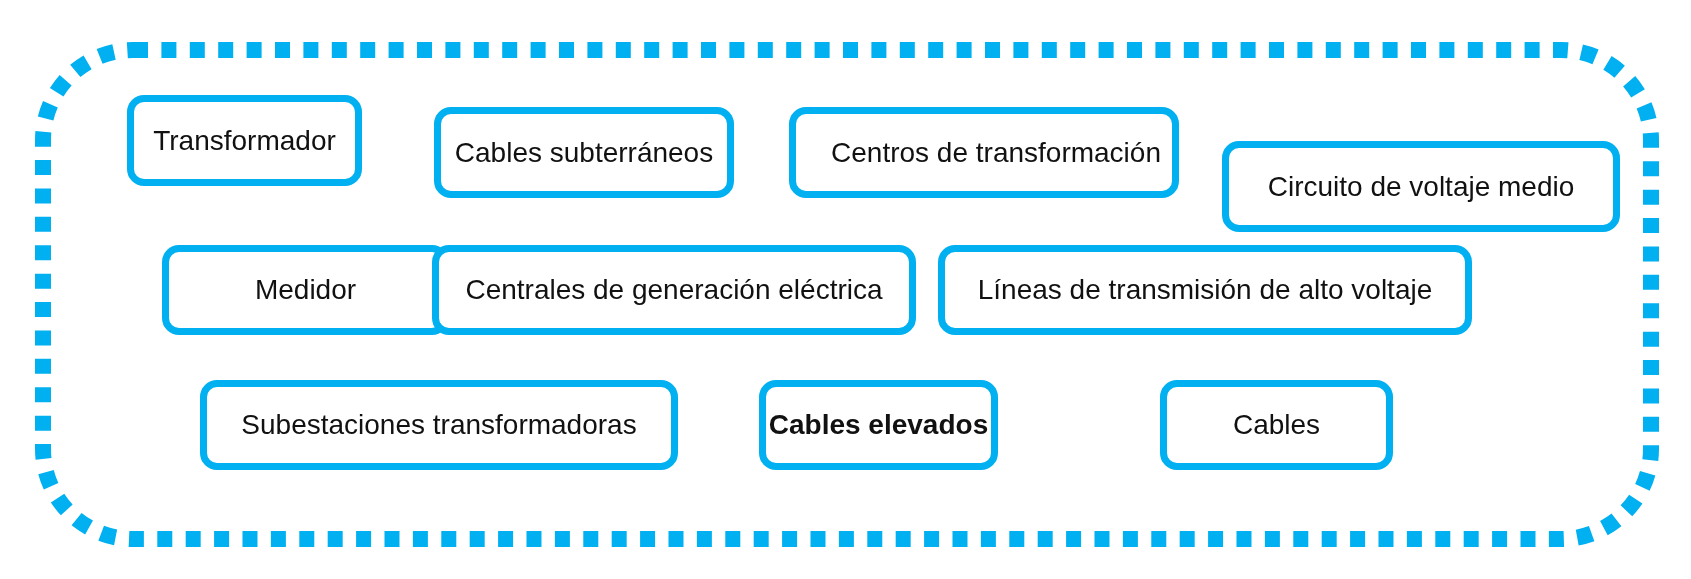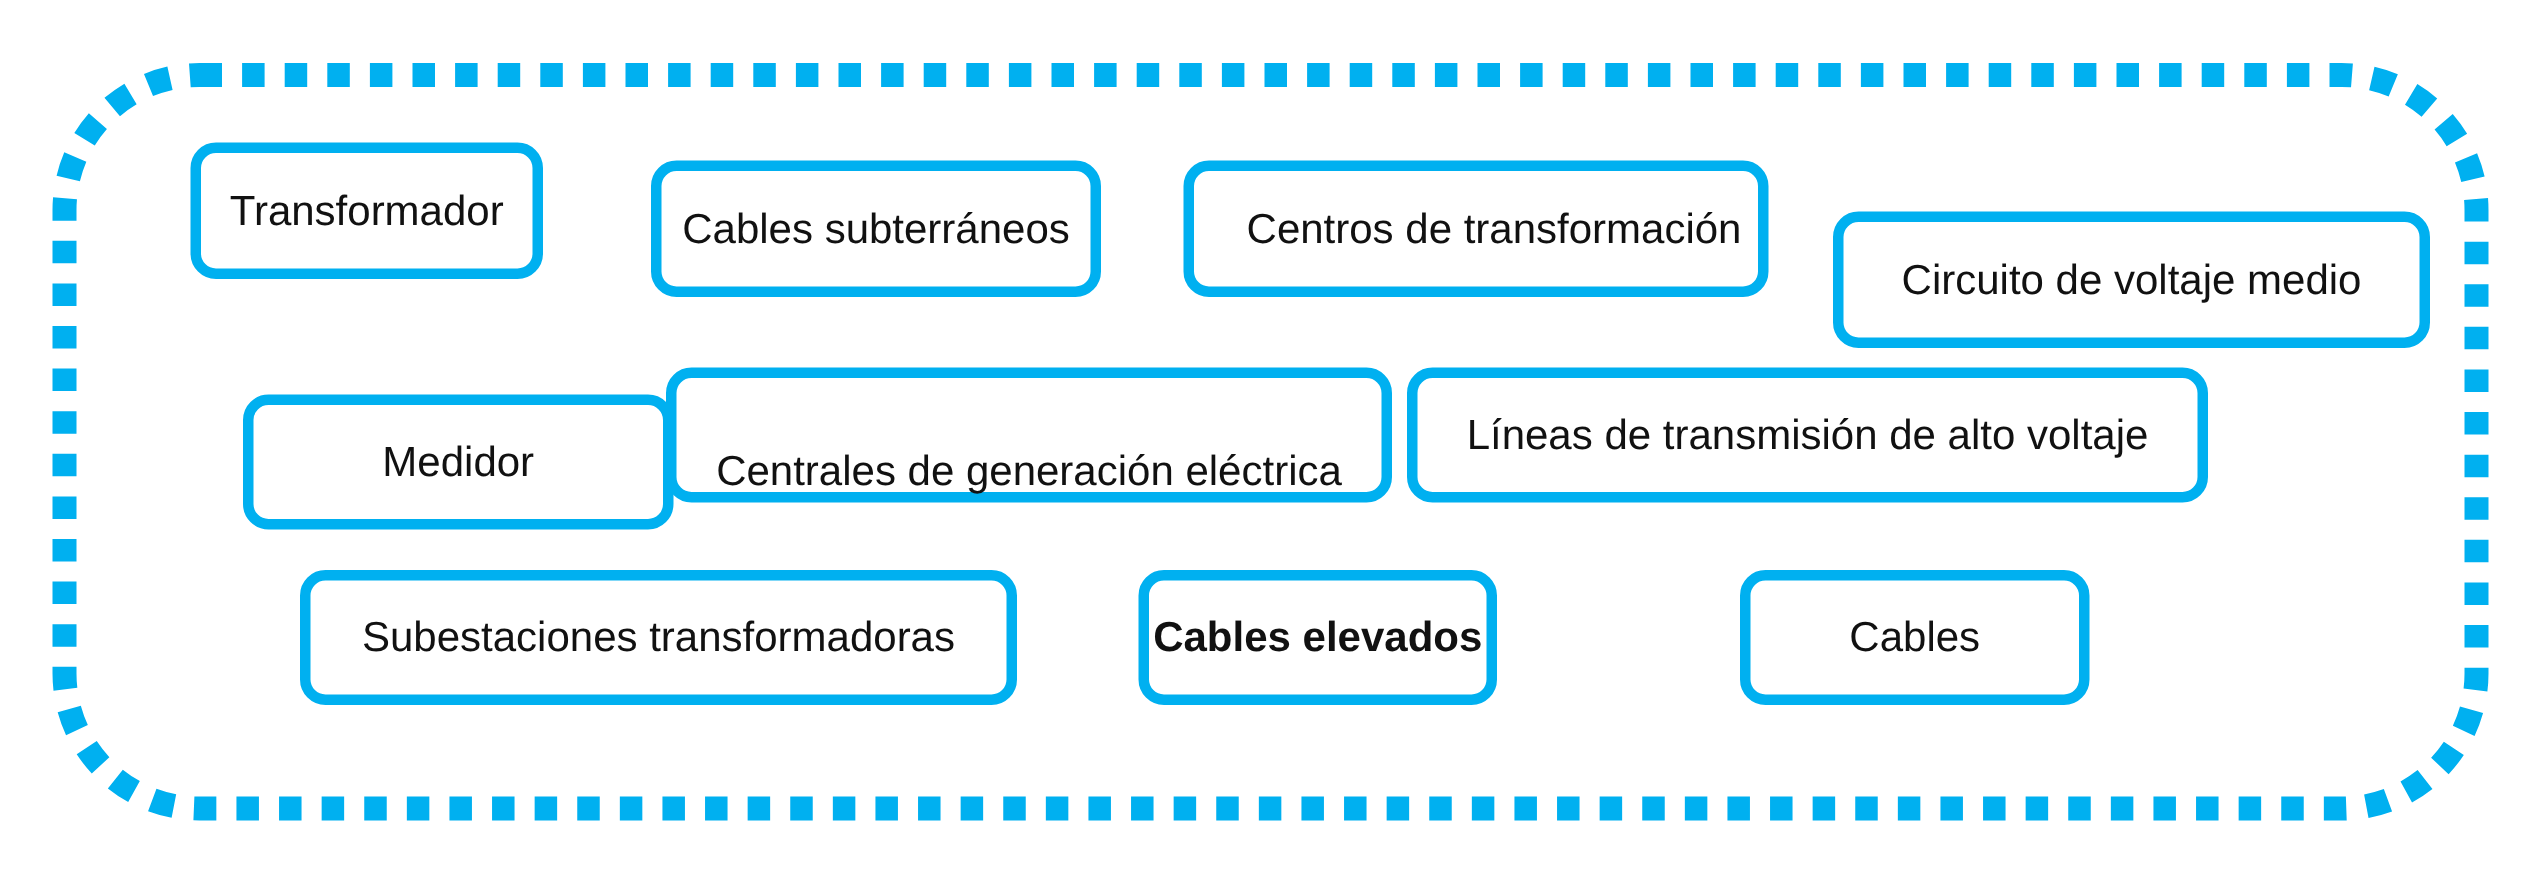--- a/index.html
+++ b/index.html
@@ -35,22 +35,22 @@
     font-size: 28px;
     line-height: 1;
   }
 
   
   .b0 { left: 127px;  top: 95px; width: 235px; height: 91px; }
   .b1 { left: 434px;  top: 107px; width: 300px; height: 91px; }
   .b2 { left: 789px;  top: 107px; width: 390px; height: 91px; padding-left: 24px; }
   .b3 { left: 1222px; top: 107px; width: 398px; height: 91px; margin-top: 34px; }
   
-  .b4 { left: 162px;  top: 263px; width: 287px; height: 90px; }
-  .b5 { left: 444px;  top: 245px; width: 484px; height: 90px; align-items: flex-end; }
+  .b4 { left: 162px;  top: 245px; width: 287px; height: 90px; }
+  .b5 { left: 432px;  top: 245px; width: 484px; height: 90px; }
   .b6 { left: 938px;  top: 245px; width: 534px; height: 90px; }
   
   .b7 { left: 200px;  top: 380px; width: 478px; height: 90px; }
   .b8 { left: 759px;  top: 380px; width: 239px; height: 90px; font-weight: bold; }
   .b9 { left: 1160px; top: 380px; width: 233px; height: 90px; }
 </style>
 </head>
 <body>
 
 <div class="canvas">

